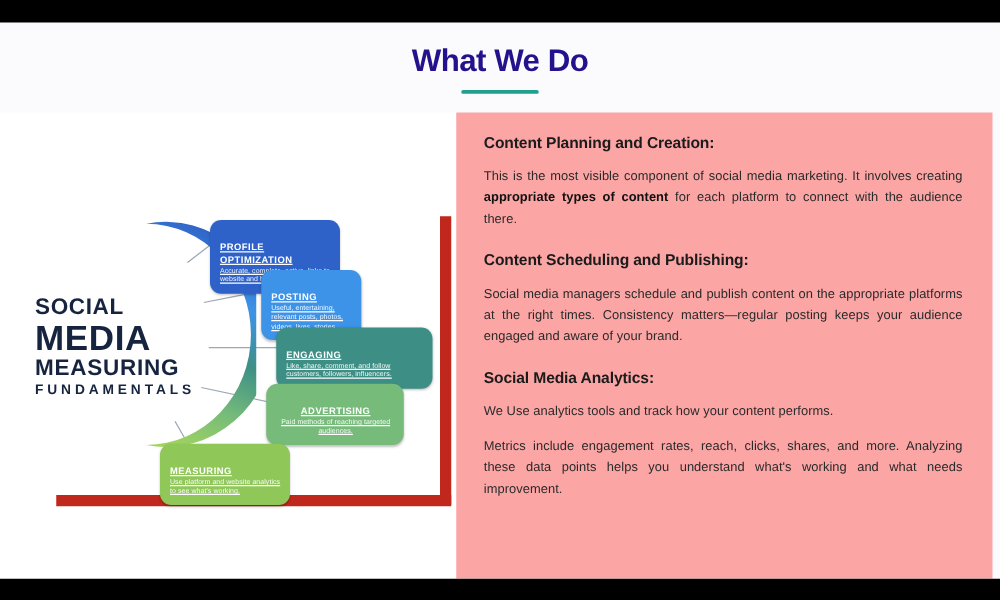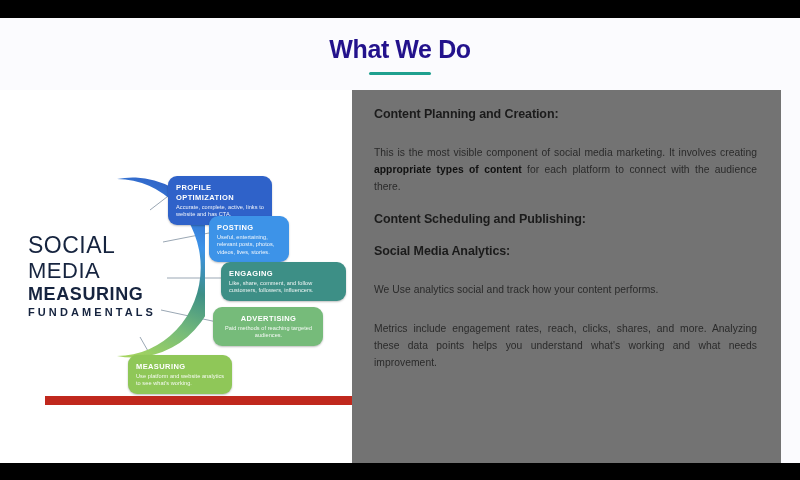--- a/index.html
+++ b/index.html
@@ -48,61 +48,62 @@
     position:absolute; left:45px; top:306px; width:316px; height:9px;
     background:#c0281d;
   }
 
   .crescent { position:absolute; left:95px; top:85px; }
 
   .brand {
     position:absolute; left:28px; top:143px; width:160px;
     color:#16243f; text-align:left;
   }
-  .brand .l1 { font-size:23px; font-weight:normal; letter-spacing:0.5px; line-height:25px; }
-  .brand .l2 { font-size:22px; font-weight:normal; letter-spacing:0.5px; line-height:25px; }
+  .brand .l1 { font-size:18px; font-weight:bold; letter-spacing:0.5px; line-height:25px; }
+  .brand .l2 { font-size:28px; font-weight:bold; letter-spacing:0.5px; line-height:25px; }
   .brand .l3 { font-size:18px; font-weight:bold; letter-spacing:0.6px; line-height:22px; }
   .brand .l4 { font-size:11px; font-weight:bold; letter-spacing:3.1px; line-height:14px; }
 
   .callout {
     position:absolute;
     border-radius:9px;
-    padding:7px 7px 6px 8px;
+    padding:17px 7px 6px 8px;
     color:#ffffff;
     box-shadow:0 1px 2px rgba(0,0,0,0.25);
+    text-decoration:underline;
   }
   .callout .c-title {
     font-size:7.5px; font-weight:bold; letter-spacing:0.4px;
     line-height:10px; margin-bottom:1px;
   }
   .callout .c-desc {
     font-size:5.6px; line-height:7.4px; letter-spacing:0.05px;
     color:rgba(255,255,255,0.93);
   }
 
   .co-profile   { left:168px; top:86px;  width:104px; background:#2f62c9; }
   .co-posting   { left:209px; top:126px; width:80px; background:#3d93e8; }
   .co-engaging  { left:221px; top:172px; width:125px; background:#3d8f86; }
   .co-advert    { left:213px; top:217px; width:110px; background:#76bb7a;text-align:center; }
   .co-measure   { left:128px; top:265px; width:104px; background:#8fc758; }
 
   
   .right-panel {
-    position:absolute; left:352px; top:72px; width:429px; height:373px;
-    background:#737373;
+    position:absolute; left:365px; top:72px; width:429px; height:373px;
+    background:#fca5a5;
     padding:16px 24px 0 22px;
   }
   .sec-head {
     font-size:12.5px; font-weight:bold; color:#1b1b1b;
     letter-spacing:-0.1px; line-height:16px;
   }
   .sec-head.sp { margin-top:16px; }
   .para {
     font-size:10.3px; color:#2a2a2a; line-height:17px;
-    text-align:justify; margin-top:22px; letter-spacing:0.05px;
+    text-align:justify; margin-top:11px; letter-spacing:0.05px;
   }
   .para b { font-weight:bold; color:#111111; }
 </style>
 </head>
 <body>
 
 <div class="letterbox top"></div>
 
 <div class="slide">
 
@@ -177,24 +178,25 @@
 
   <div class="right-panel">
 
     <div class="sec-head">Content Planning and Creation:</div>
 
     <p class="para"><span>This is the most visible component of social media marketing. It involves creating </span><b>appropriate types of content</b><span> for each platform to connect with the audience there.</span></p>
 
 
     <div class="sec-head sp">Content Scheduling and Publishing:</div>
 
+    <p class="para">Social media managers schedule and publish content on the appropriate platforms at the right times.  Consistency matters—regular posting keeps your audience engaged and aware of your brand.</p>
 
     <div class="sec-head sp">Social Media Analytics:</div>
 
-    <p class="para">We Use analytics social and track how your content performs.</p>
+    <p class="para">We Use analytics tools and track how your content performs.</p>
 
     <p class="para">Metrics include engagement rates, reach, clicks, shares, and more. Analyzing these data points helps you understand what's working and what needs improvement.</p>
 
   </div>
 
 </div>
 
 <div class="letterbox bottom"></div>
 
 </body></html>

